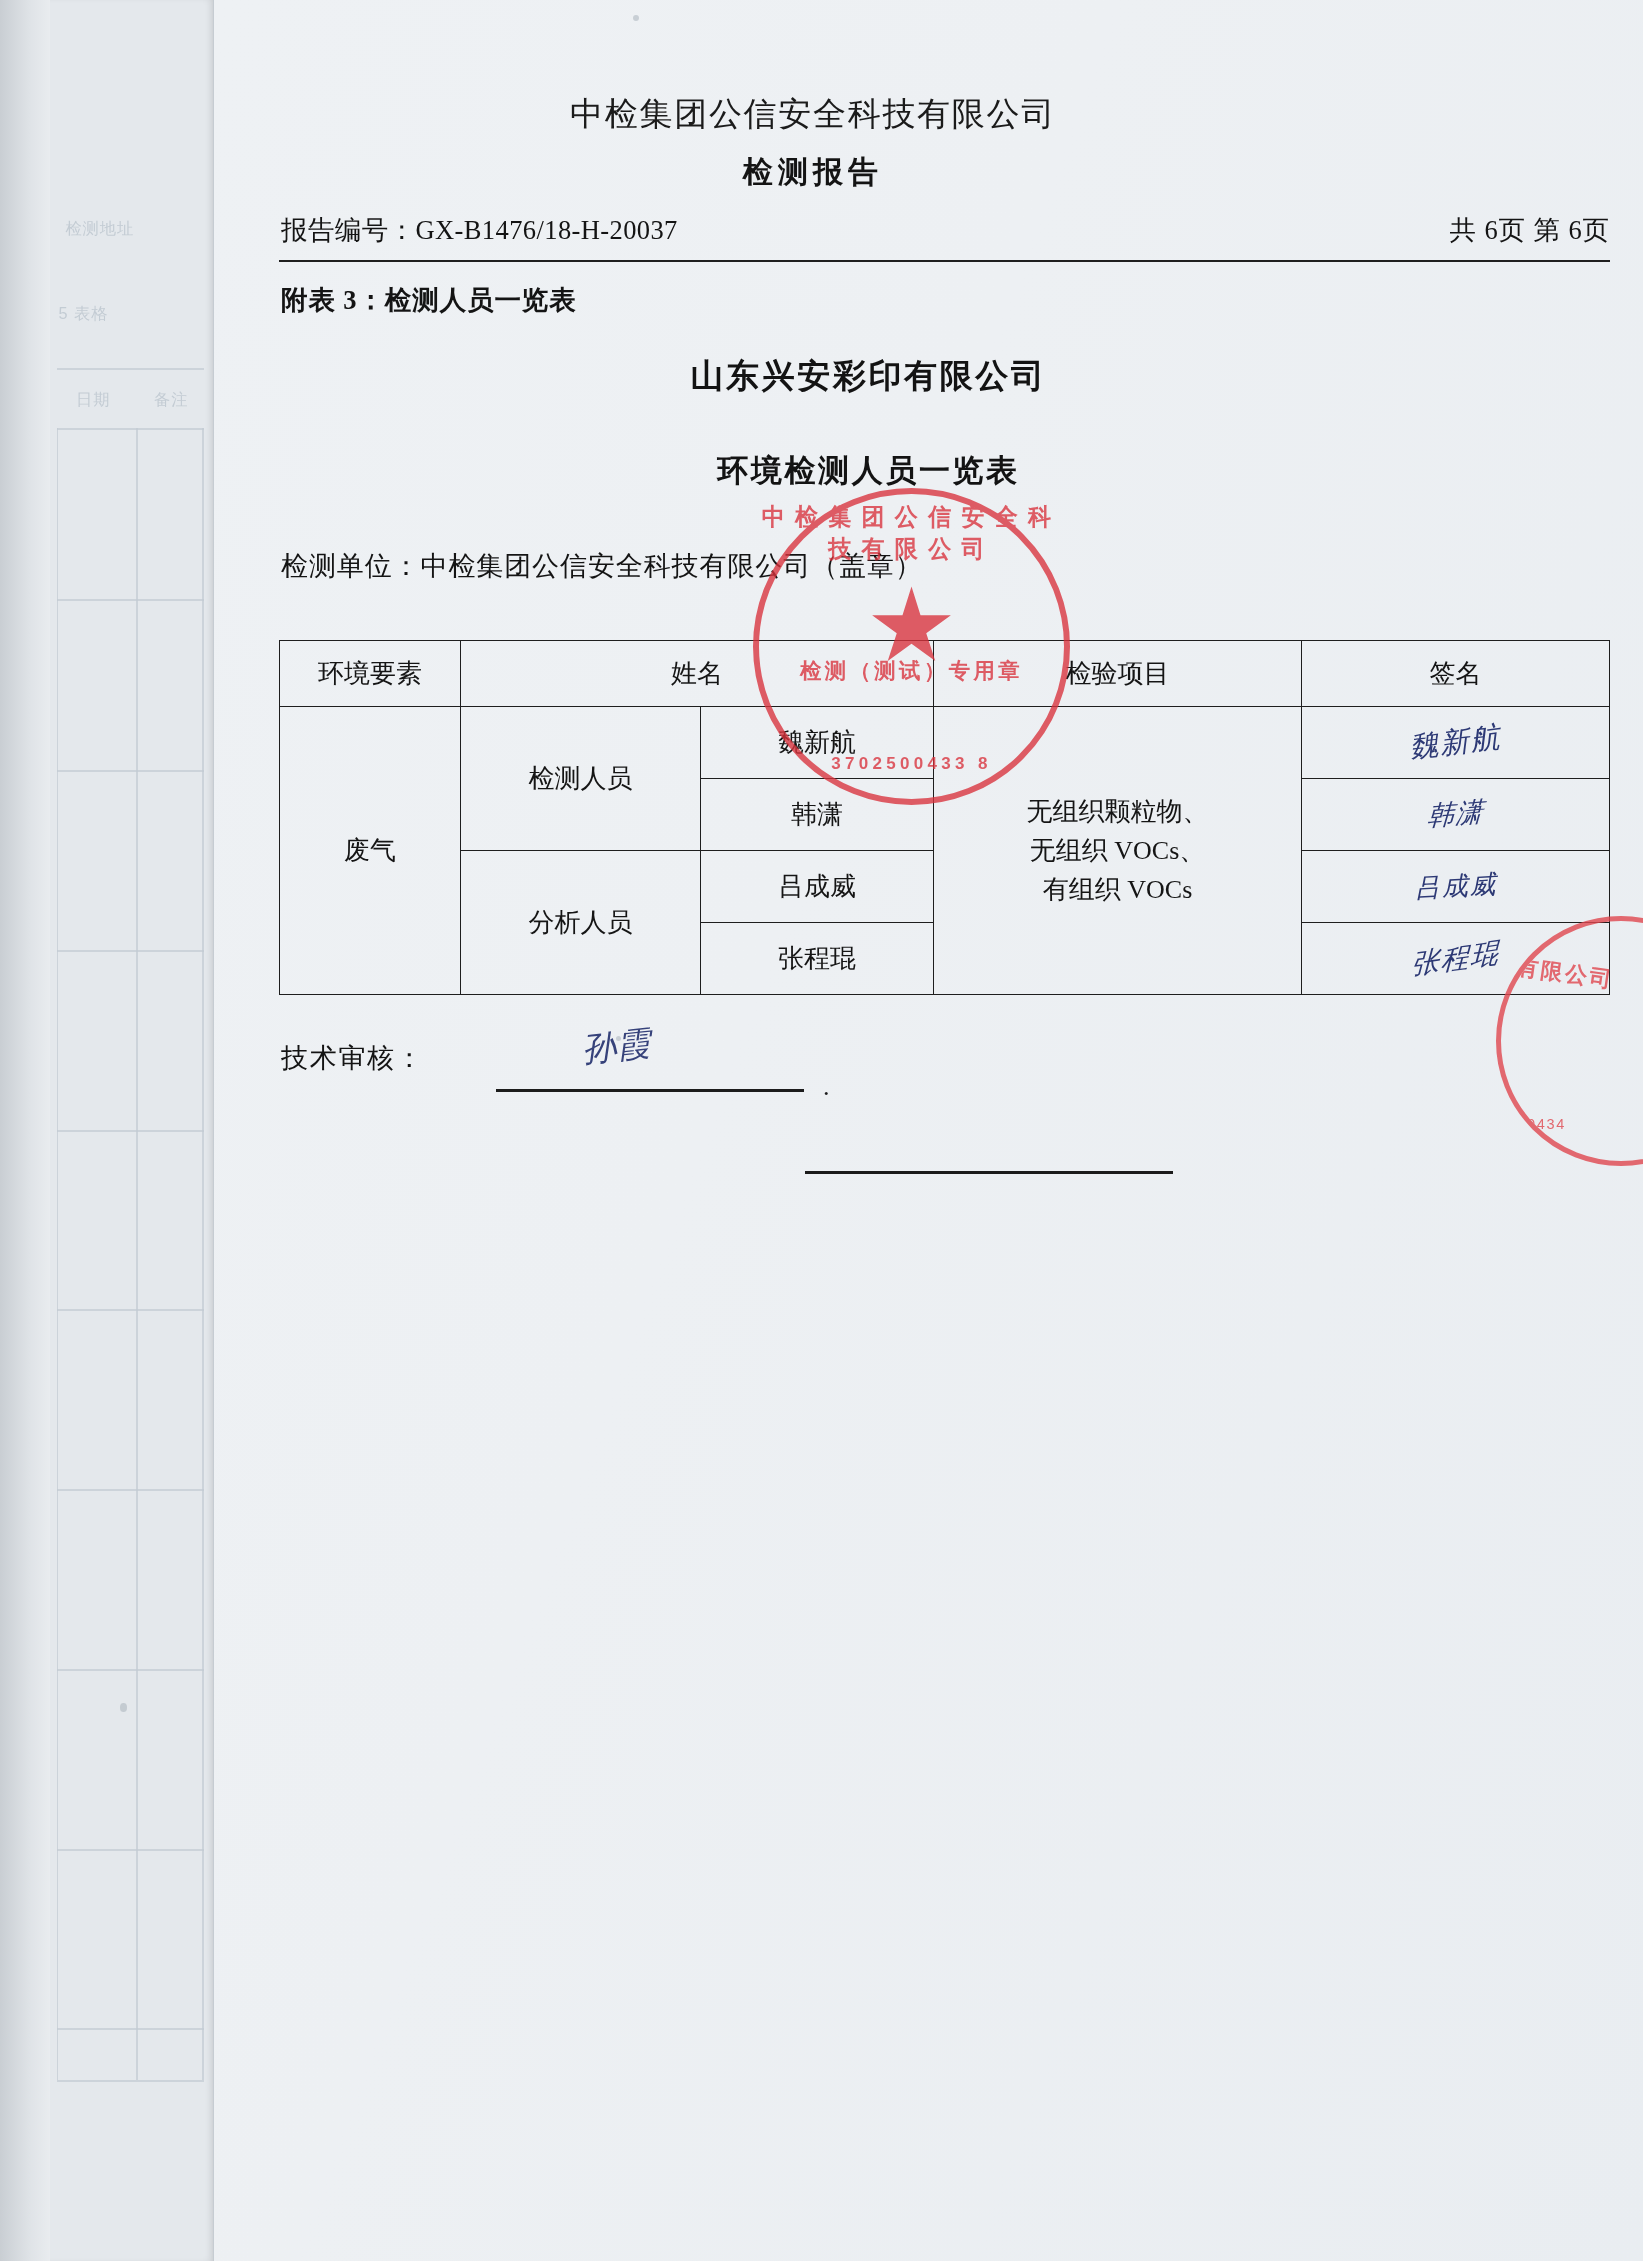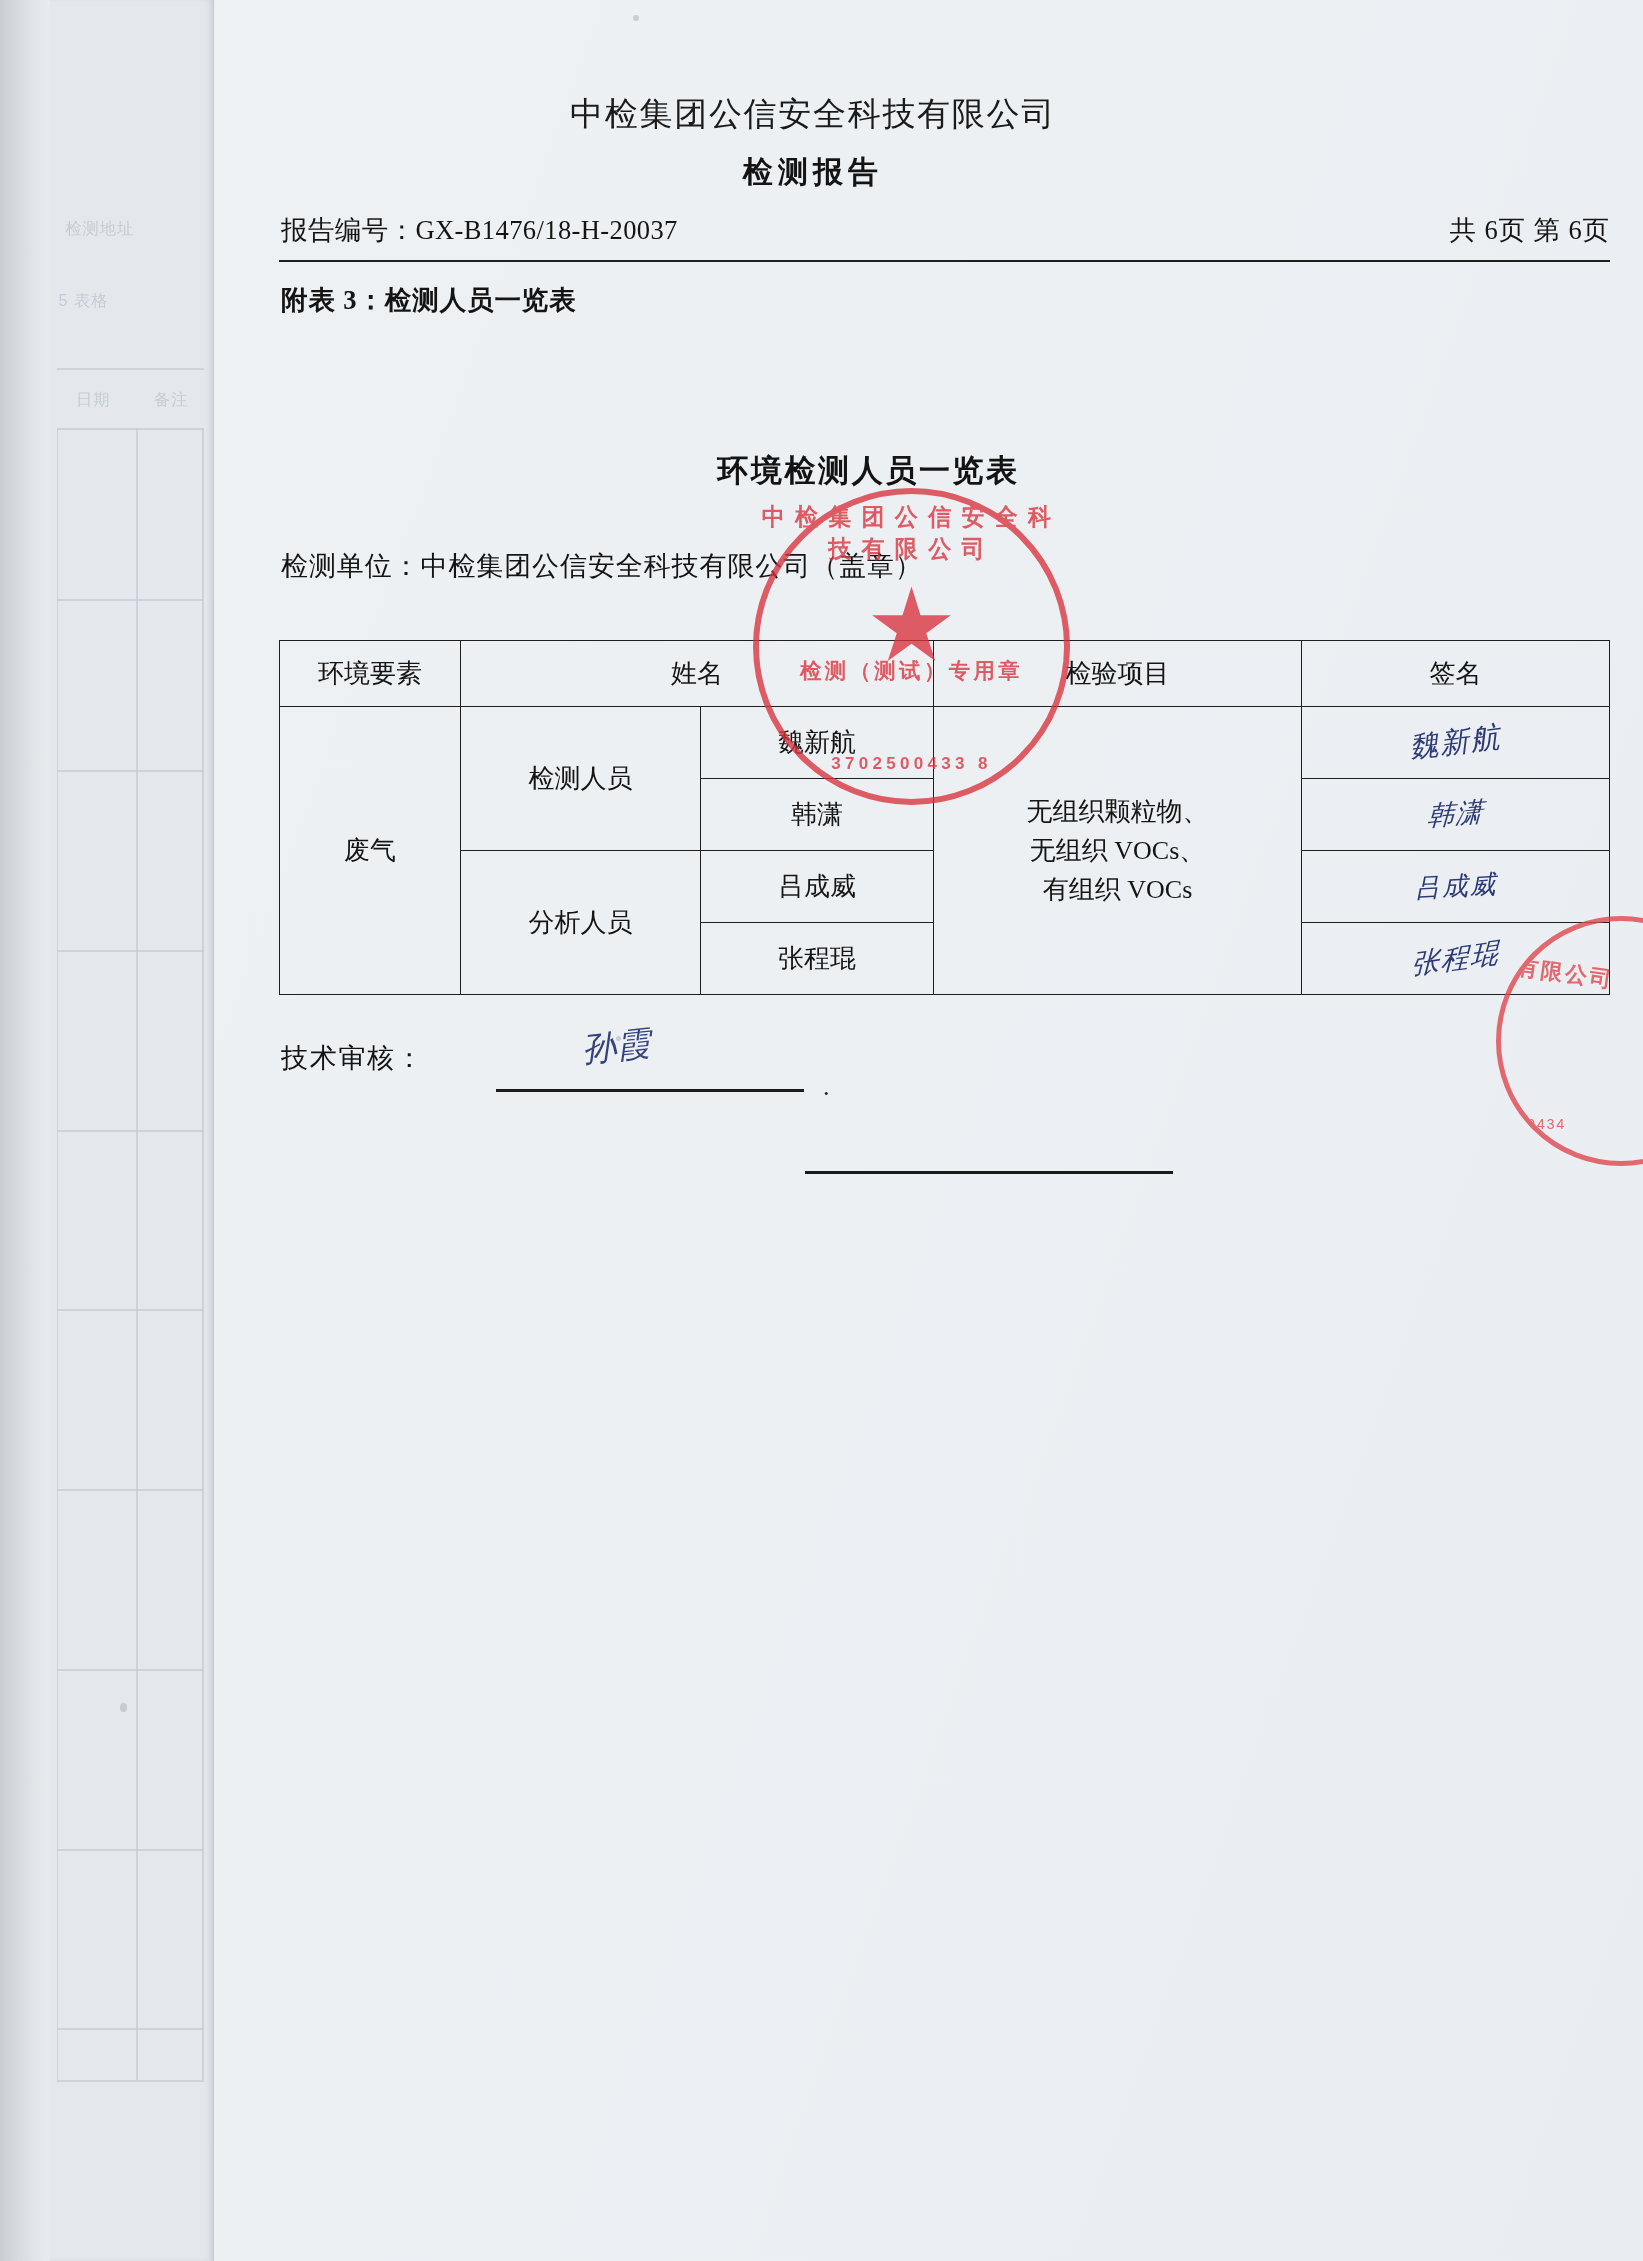--- a/index.html
+++ b/index.html
@@ -307,21 +307,21 @@
 </style>
 </head>
 <body>
 
 <div class="page">
 
   <div class="scan-edge-dark"></div>
 
   <div class="scan-edge-sheet">
     <div class="ghost" style="top:218px; left:15.4px;">检测地址</div>
-    <div class="ghost" style="top:290px; left:8.6px;">5 表格</div>
+    <div class="ghost" style="top:303px; left:8.6px;">5 表格</div>
     <div class="ghost" style="top:389px; left:26px;">日期</div>
     <div class="ghost" style="top:389px; left:104px;">备注</div>
 
     <div class="ghost-line" style="top:368px; left:6.8px; width:147px; height:1.7px;"></div>
     <div class="ghost-line" style="top:428px; left:6.8px; width:147px; height:1.7px;"></div>
     <div class="ghost-line" style="top:428px; left:6.8px; width:1.7px; height:1652px;"></div>
     <div class="ghost-line" style="top:428px; left:86px; width:1.7px; height:1652px;"></div>
     <div class="ghost-line" style="top:428px; left:152px; width:1.7px; height:1652px;"></div>
     <div class="ghost-line" style="top:599px; left:6.8px; width:147px; height:1.7px;"></div>
     <div class="ghost-line" style="top:770px; left:6.8px; width:147px; height:1.7px;"></div>
@@ -343,20 +343,21 @@
 
   <div class="doc">
 
     <div class="company-name">中检集团公信安全科技有限公司</div>
     <div class="report-title">检测报告</div>
     <div class="report-no">报告编号：GX-B1476/18-H-20037</div>
     <div class="page-count">共 6页    第 6页</div>
     <div class="rule"></div>
     <div class="attach-label">附表 3：检测人员一览表</div>
 
+    <div class="subject">山东兴安彩印有限公司</div>
     <div class="subject2">环境检测人员一览表</div>
     <div class="unit-line">检测单位：中检集团公信安全科技有限公司（盖章）</div>
 
     <table class="tbl">
       <colgroup>
         <col class="c-elem">
           <col class="c-role">
           <col class="c-name">
           <col class="c-item">
           <col class="c-sign">

